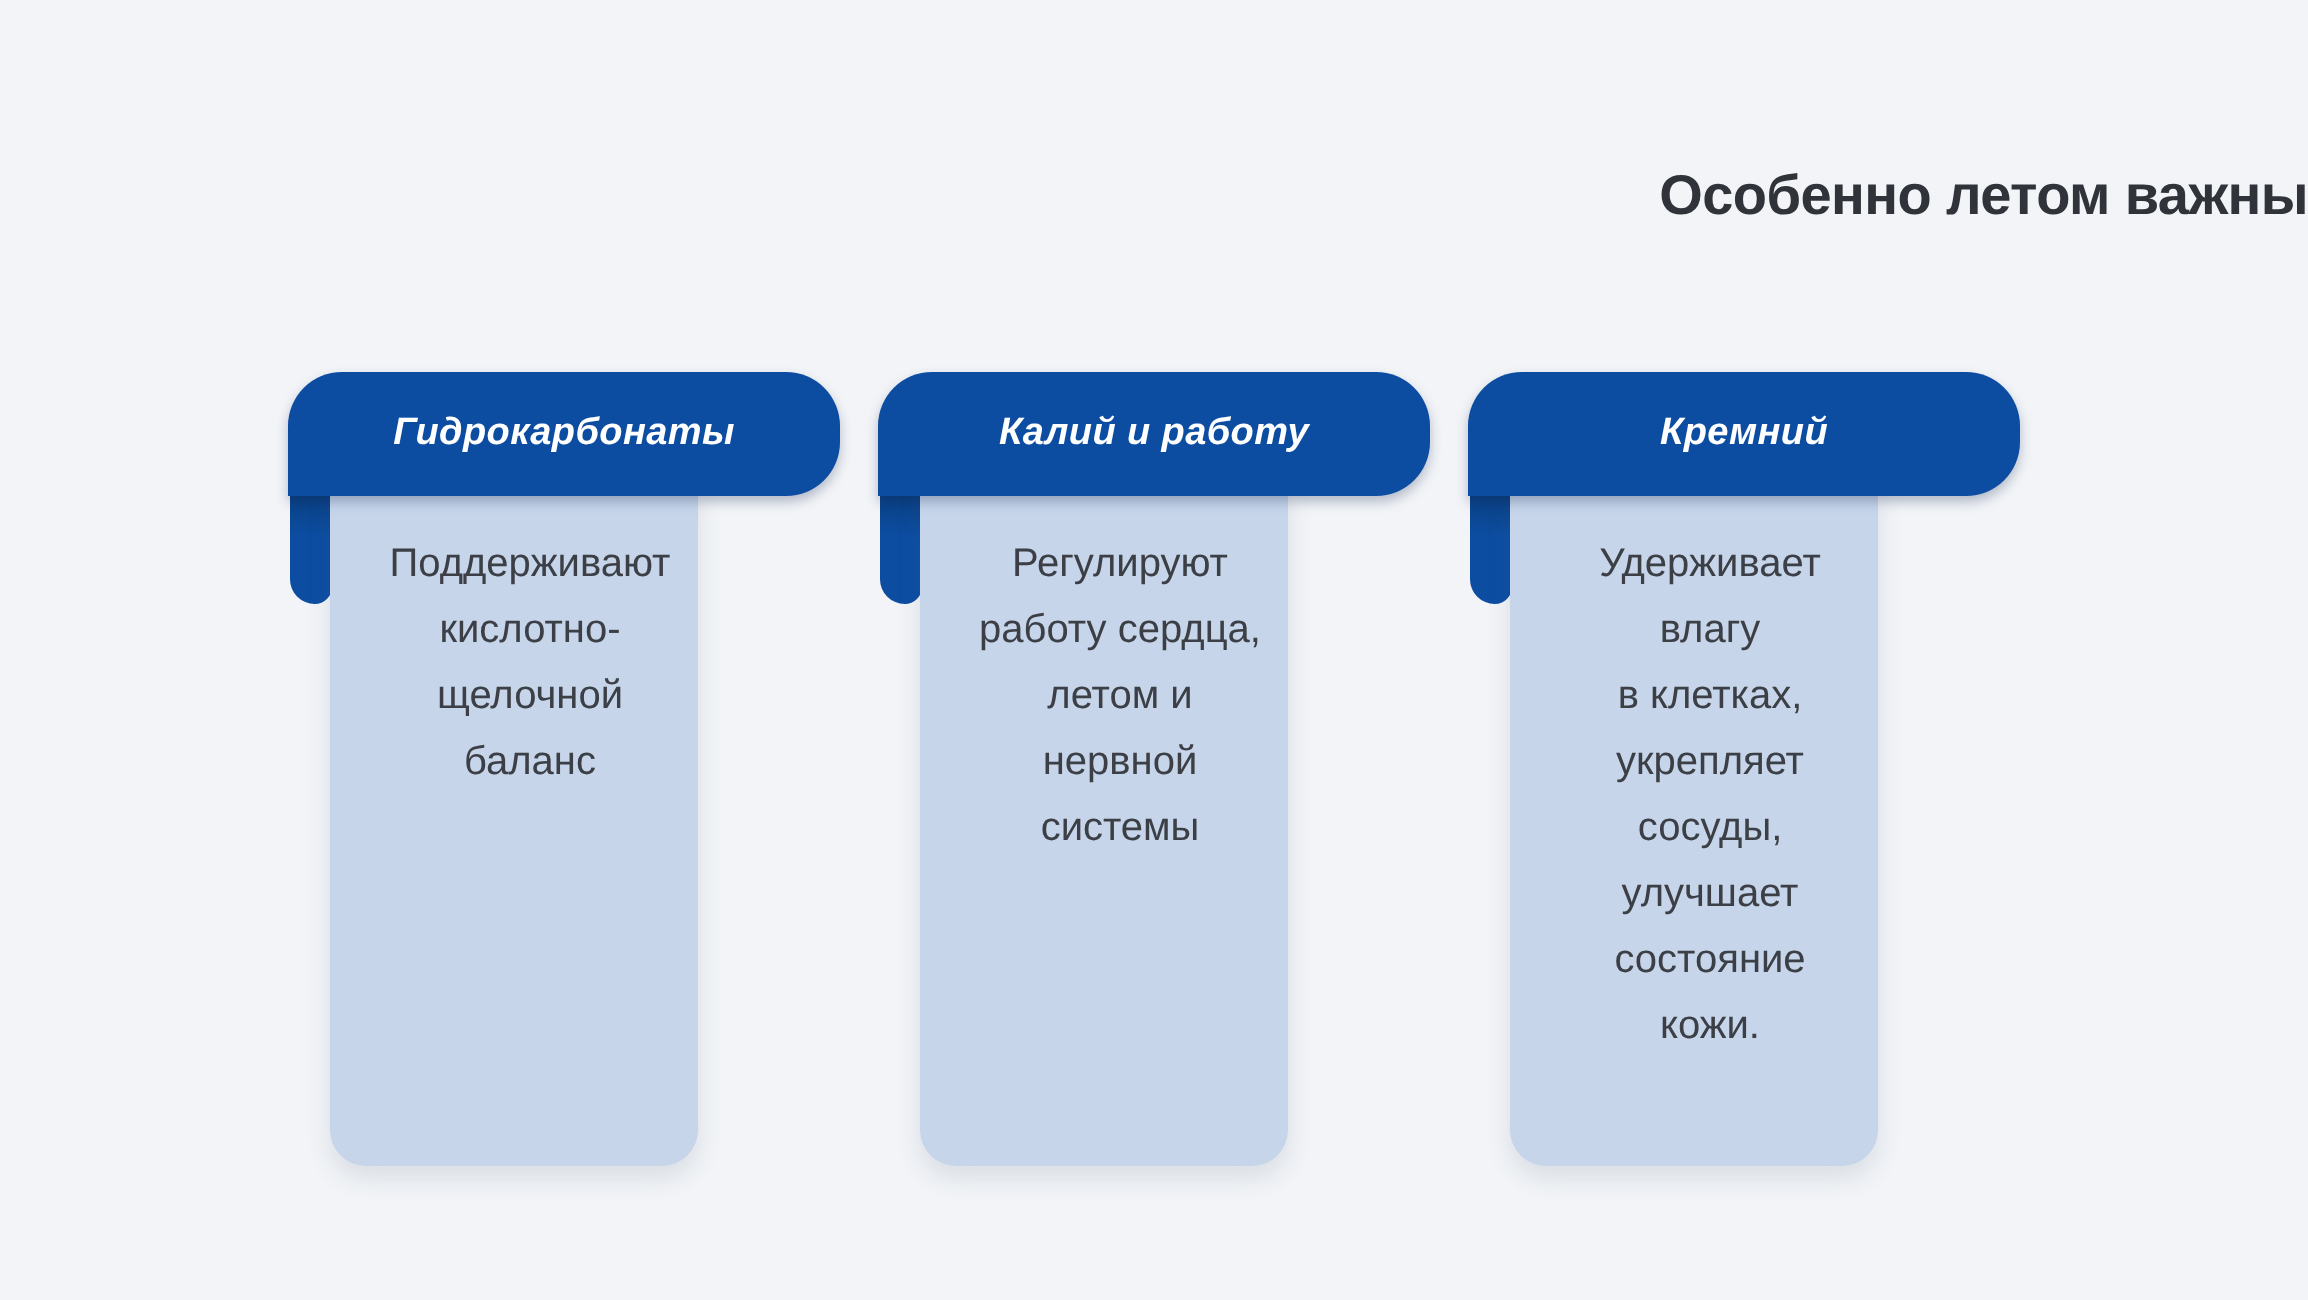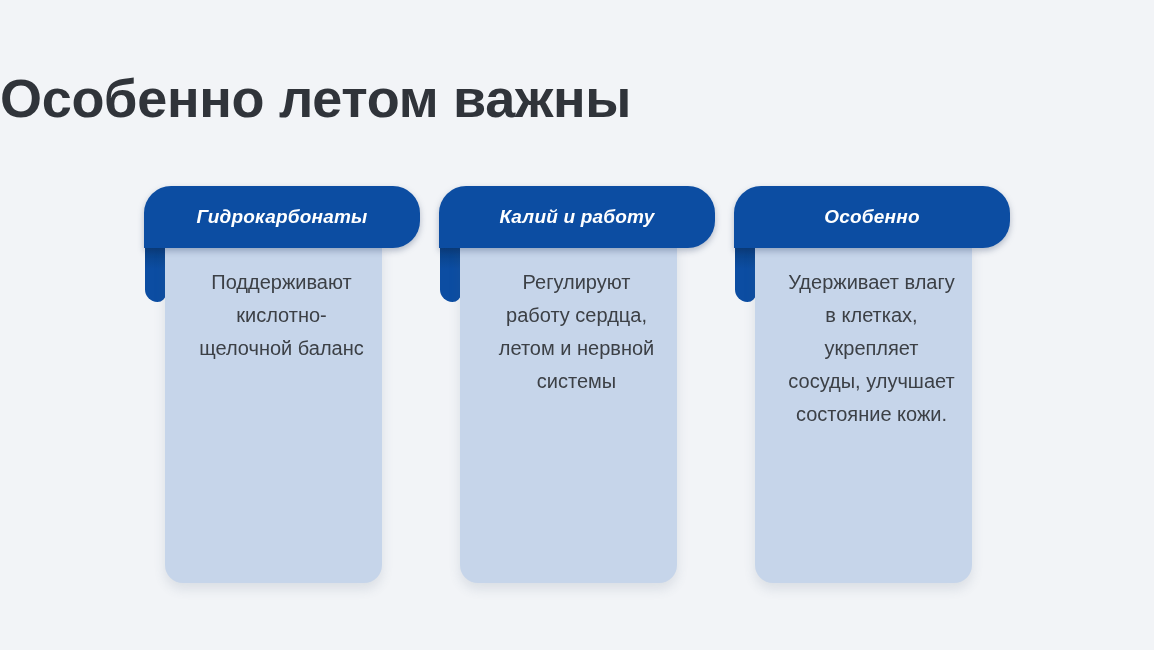--- a/index.html
+++ b/index.html
@@ -21,22 +21,22 @@
   body { background: var(--page-bg, #f2f4f7); }
 
   .slide {
     position: relative;
     width: 1154px;
     height: 650px;
   }
 
   .slide-title {
     margin-top: 74px;
-    text-align: left;
-    font-size: 54px;
+    text-align: right;
+    font-size: 28px;
     line-height: 48px;
     font-weight: bold;
     letter-spacing: -0.3px;
     color: var(--title-color, #30343a);
   }
 
   .cards-row {
     margin-top: 64px;
     display: flex;
     justify-content: center;
@@ -58,21 +58,21 @@
     height: 64px;
     background: linear-gradient(180deg, var(--fold-dark, #093a74) 0%, var(--header-blue, #0c4da2) 48%);
     border-radius: 0 0 9px 13px;
     z-index: 0;
   }
 
   .card-body {
     position: absolute;
     left: 21px;
     top: 54px;
-    width: 217px;
+    width: 184px;
     height: 343px;
     background: var(--body-blue, #c6d5ea);
     border-radius: 4px 4px 18px 18px;
     box-shadow: 0 6px 12px rgba(70, 90, 120, 0.14);
     z-index: 1;
     padding-left: 16px;
   }
 
   .card-description {
     padding: 26px 10px 0 10px;
@@ -143,18 +143,18 @@
     <div class="card">
       <div class="card-fold"></div>
       <div class="card-body">
         <div class="card-description">Удерживает влагу
 в клетках,
 укрепляет
 сосуды, улучшает
 состояние кожи.</div>
       </div>
       <div class="card-header">
-        <span class="card-title">Особенно</span>
+        <span class="card-title">Кремний</span>
       </div>
     </div>
 
   </div>
 </div>
 
 </body></html>

